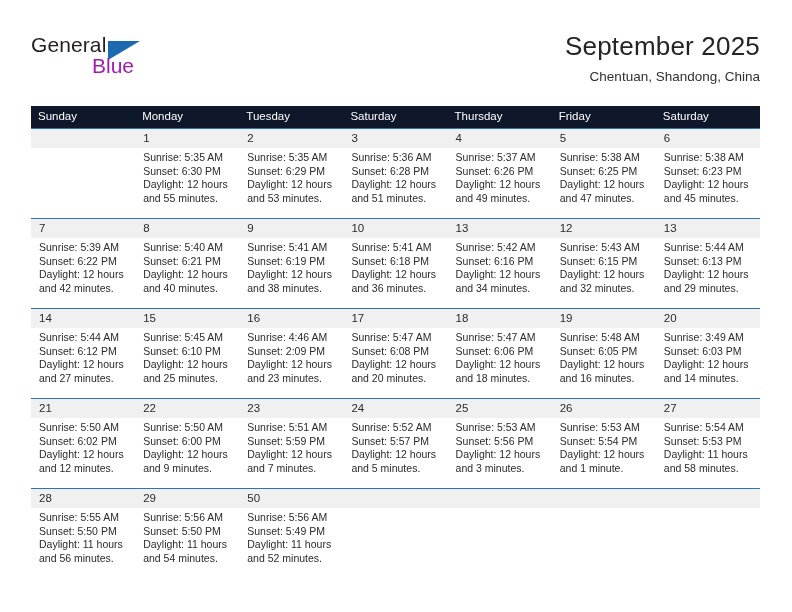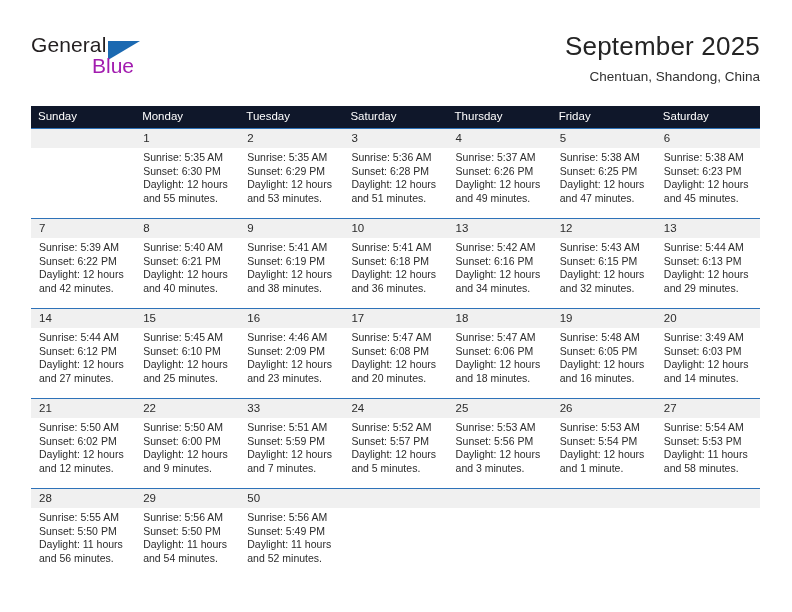--- a/index.html
+++ b/index.html
@@ -424,21 +424,21 @@
               <div class="info">
                 <div>Sunrise: 5:50 AM</div>
                 <div>Sunset: 6:00 PM</div>
                 <div>Daylight: 12 hours</div>
                 <div>and 9 minutes.</div>
               </div>
             </div>
           </td>
           <td>
             <div class="cell">
-              <div class="daynum">33</div>
+              <div class="daynum">23</div>
               <div class="info">
                 <div>Sunrise: 5:51 AM</div>
                 <div>Sunset: 5:59 PM</div>
                 <div>Daylight: 12 hours</div>
                 <div>and 7 minutes.</div>
               </div>
             </div>
           </td>
           <td>
             <div class="cell">

